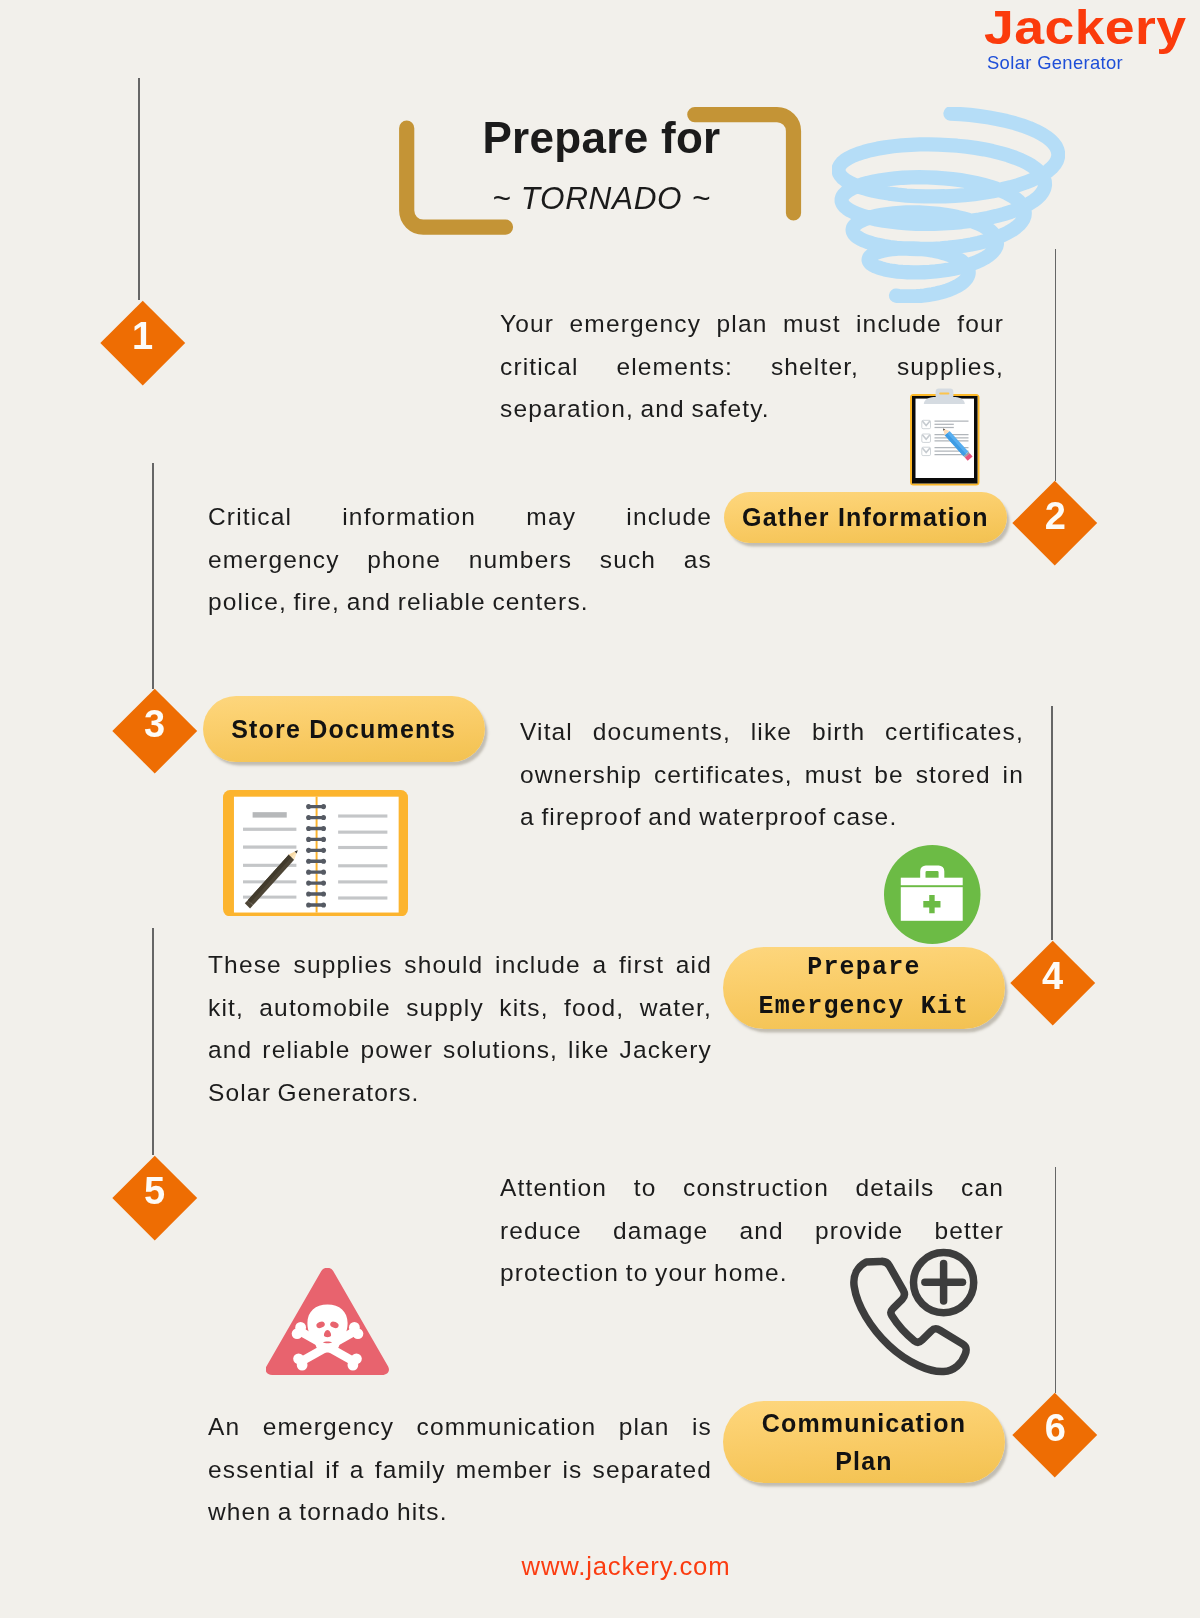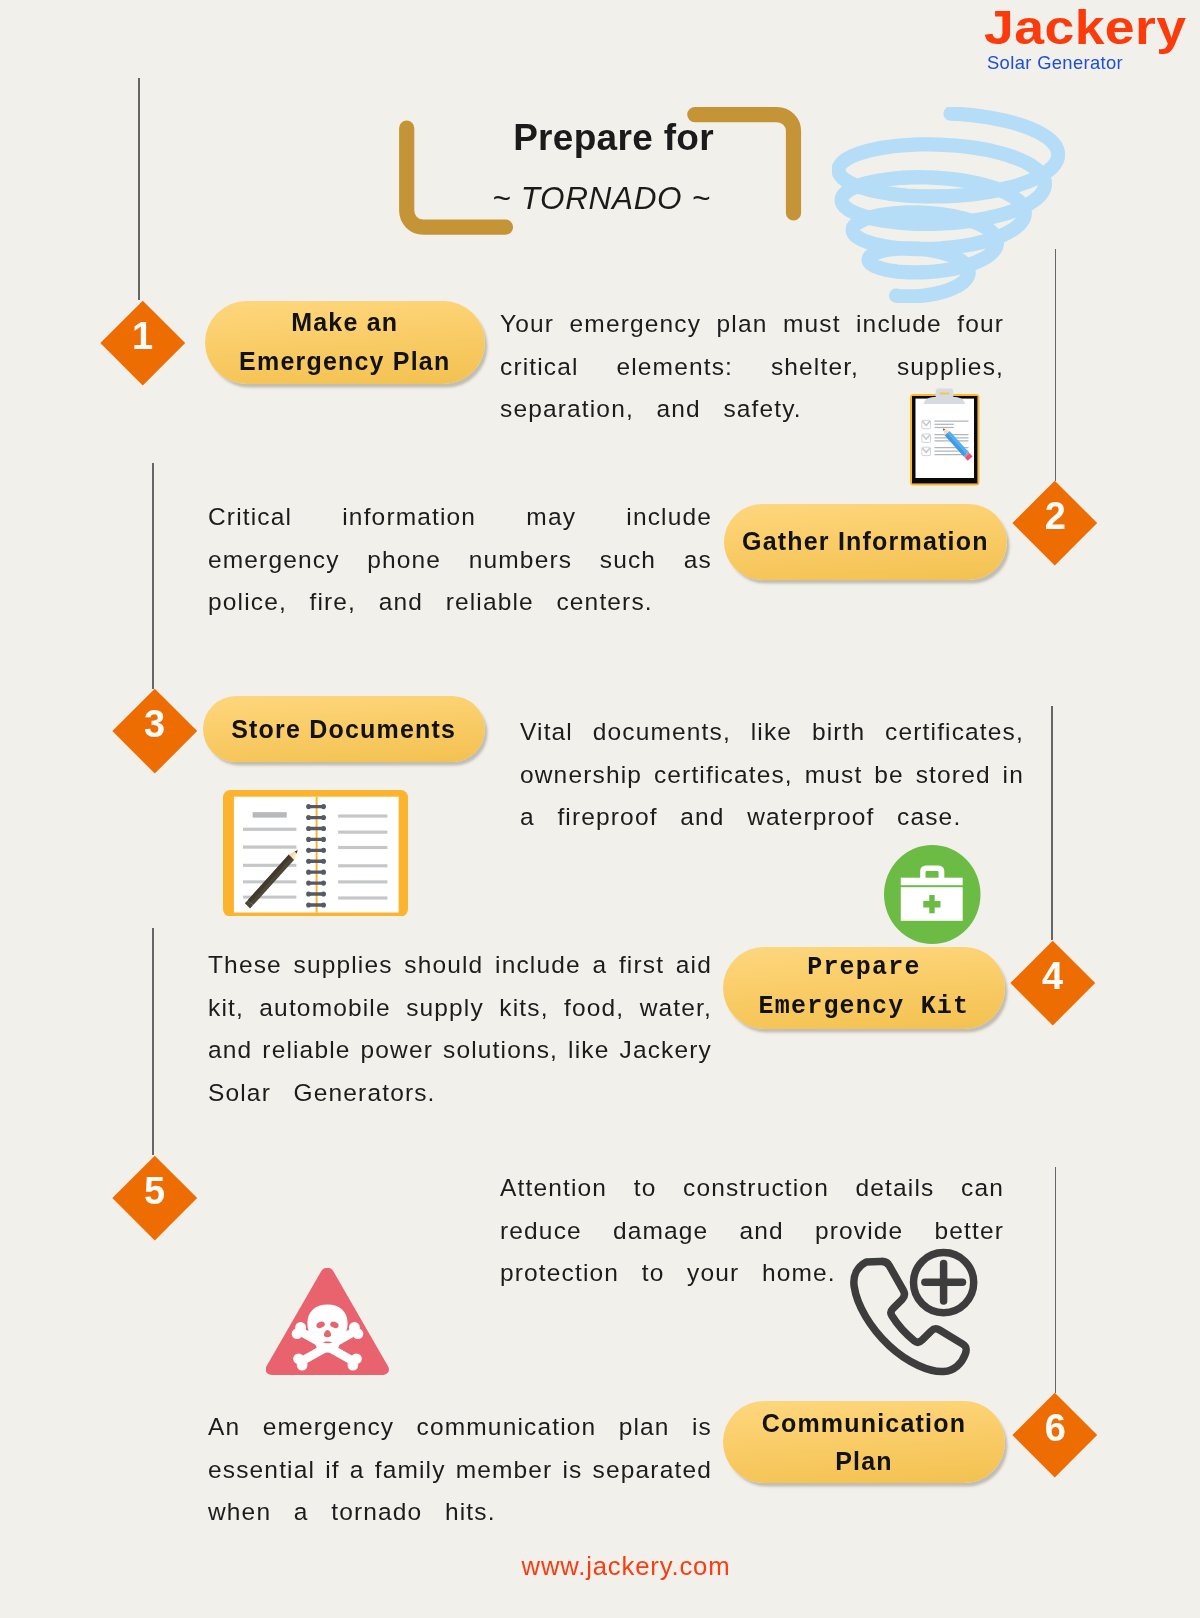--- a/index.html
+++ b/index.html
@@ -12,22 +12,22 @@
   
   #brand{left:984px;top:0px;width:202px;height:78px;}
   #brand .wordmark{font-size:48px;font-weight:bold;color:#fb3b0c;letter-spacing:0.4px;
         line-height:48px;text-align:left;transform:scaleX(1.115);transform-origin:left center;
         position:absolute;left:0;top:4px;white-space:nowrap;}
   #brand .tagline{font-size:18.4px;color:#1d4ed8;text-align:left;line-height:18px;
         letter-spacing:0.35px;position:absolute;left:3px;top:54px;transform:scaleX(1.0);transform-origin:left center;white-space:nowrap;}
 
   
   #title-block{left:391px;top:105px;width:421px;height:135px;}
-  .title-main{position:absolute;left:12px;top:8px;width:421px;text-align:center;
-        font-size:37px;line-height:50px;font-weight:bold;color:#1b1b1b;letter-spacing:0.3px;}
+  .title-main{position:absolute;left:0;top:8px;width:421px;text-align:center;
+        font-size:44px;line-height:50px;font-weight:bold;color:#1b1b1b;letter-spacing:0.3px;}
   .title-sub{position:absolute;left:0;top:67px;width:421px;text-align:center;
         font-size:31.5px;line-height:52px;font-style:italic;color:#1b1b1b;letter-spacing:0.65px;}
 
   
   .vline{background:#666666;width:1.7px;}
   .vline.grey{background:#666666;}
 
   
   .diamond{width:59.5px;height:59.5px;background:#ee6d03;transform:rotate(45deg);}
   .dnum{position:absolute;width:84px;height:84px;line-height:70px;text-align:center;
@@ -37,21 +37,21 @@
   .pill{border-radius:46px;
         background:linear-gradient(176deg,#fdd67e 0%,#fcd273 22%,#f8c961 62%,#f4c455 88%,#f2c053 100%);
         box-shadow:3px 4px 2.5px -0.5px rgba(120,112,96,0.40);
         display:flex;align-items:center;justify-content:center;text-align:center;
         color:#121212;font-weight:bold;font-size:25px;line-height:38.4px;letter-spacing:1.2px;padding-bottom:1px;box-sizing:border-box;}
 
   
   .para{font-size:24.5px;color:#1c1c1c;letter-spacing:1.15px;margin-top:8px;}
   .para .ln{display:flex;justify-content:space-between;height:42.5px;
         align-items:center;white-space:pre;}
-  .para .ln.last{justify-content:flex-start;gap:16px;}
+  .para .ln.last{justify-content:flex-start;}
   .para .ln.last > span + span{margin-left:0.27em;}
 
   
   #footer{left:0;top:1552px;width:1252px;text-align:center;font-size:25.7px;letter-spacing:0.83px;color:#fb3c10;line-height:28px;}
 </style>
 </head>
 <body>
 
 <div class="page" none="">
 
@@ -84,35 +84,32 @@
   <div class="abs vline" style="left:152.0px;top:927.7px;height:227.6px;" none=""></div>
   <div class="abs vline grey" style="left:1054.8px;top:249.0px;height:231.6px;" none=""></div>
   <div class="abs vline grey" style="left:1051.3px;top:706.1px;height:234.3px;" none=""></div>
   <div class="abs vline grey" style="left:1054.8px;top:1167.0px;height:226.0px;" none=""></div>
 
   
   <div class="abs" style="left:112.5px;top:312.6px;" none="">
     <div class="diamond" none=""></div>
     <div class="dnum" style="left:-12px;top:-12px;" none="">1</div>
   </div>
-  <div class="abs pill" style="left:204.5px;top:301px;width:280.5px;height:82.5px;" none="">
-    <span none=""><span class="lbl-line">Make an</span><br><span class="lbl-line">Emergency Plan</span></span>
-  </div>
   <div class="abs para" style="left:500px;top:295px;width:504px;" none="">
       <span class="ln"><span>Your</span><span>emergency</span><span>plan</span><span>must</span><span>include</span><span>four</span></span>
       <span class="ln"><span>critical</span><span>elements:</span><span>shelter,</span><span>supplies,</span></span>
       <span class="ln last"><span>separation,</span><span>and</span><span>safety.</span></span>
     </div>
 
   
   <div class="abs" style="left:1025.4px;top:492.8px;" none="">
     <div class="diamond" none=""></div>
     <div class="dnum" style="left:-12px;top:-12px;" none="">2</div>
   </div>
-  <div class="abs pill" style="left:723.7px;top:492px;width:283.3px;height:76px;margin-top:12px;" none="">
+  <div class="abs pill" style="left:723.7px;top:492px;width:283.3px;height:51px;" none="">
     <span none=""><span class="lbl-line">Gather Information</span></span>
   </div>
   <div class="abs para" style="left:208px;top:488px;width:504px;" none="">
       <span class="ln"><span>Critical</span><span>information</span><span>may</span><span>include</span></span>
       <span class="ln"><span>emergency</span><span>phone</span><span>numbers</span><span>such</span><span>as</span></span>
       <span class="ln last"><span>police,</span><span>fire,</span><span>and</span><span>reliable</span><span>centers.</span></span>
     </div>
 
   
   <div class="abs" style="left:124.6px;top:701.1px;" none="">

